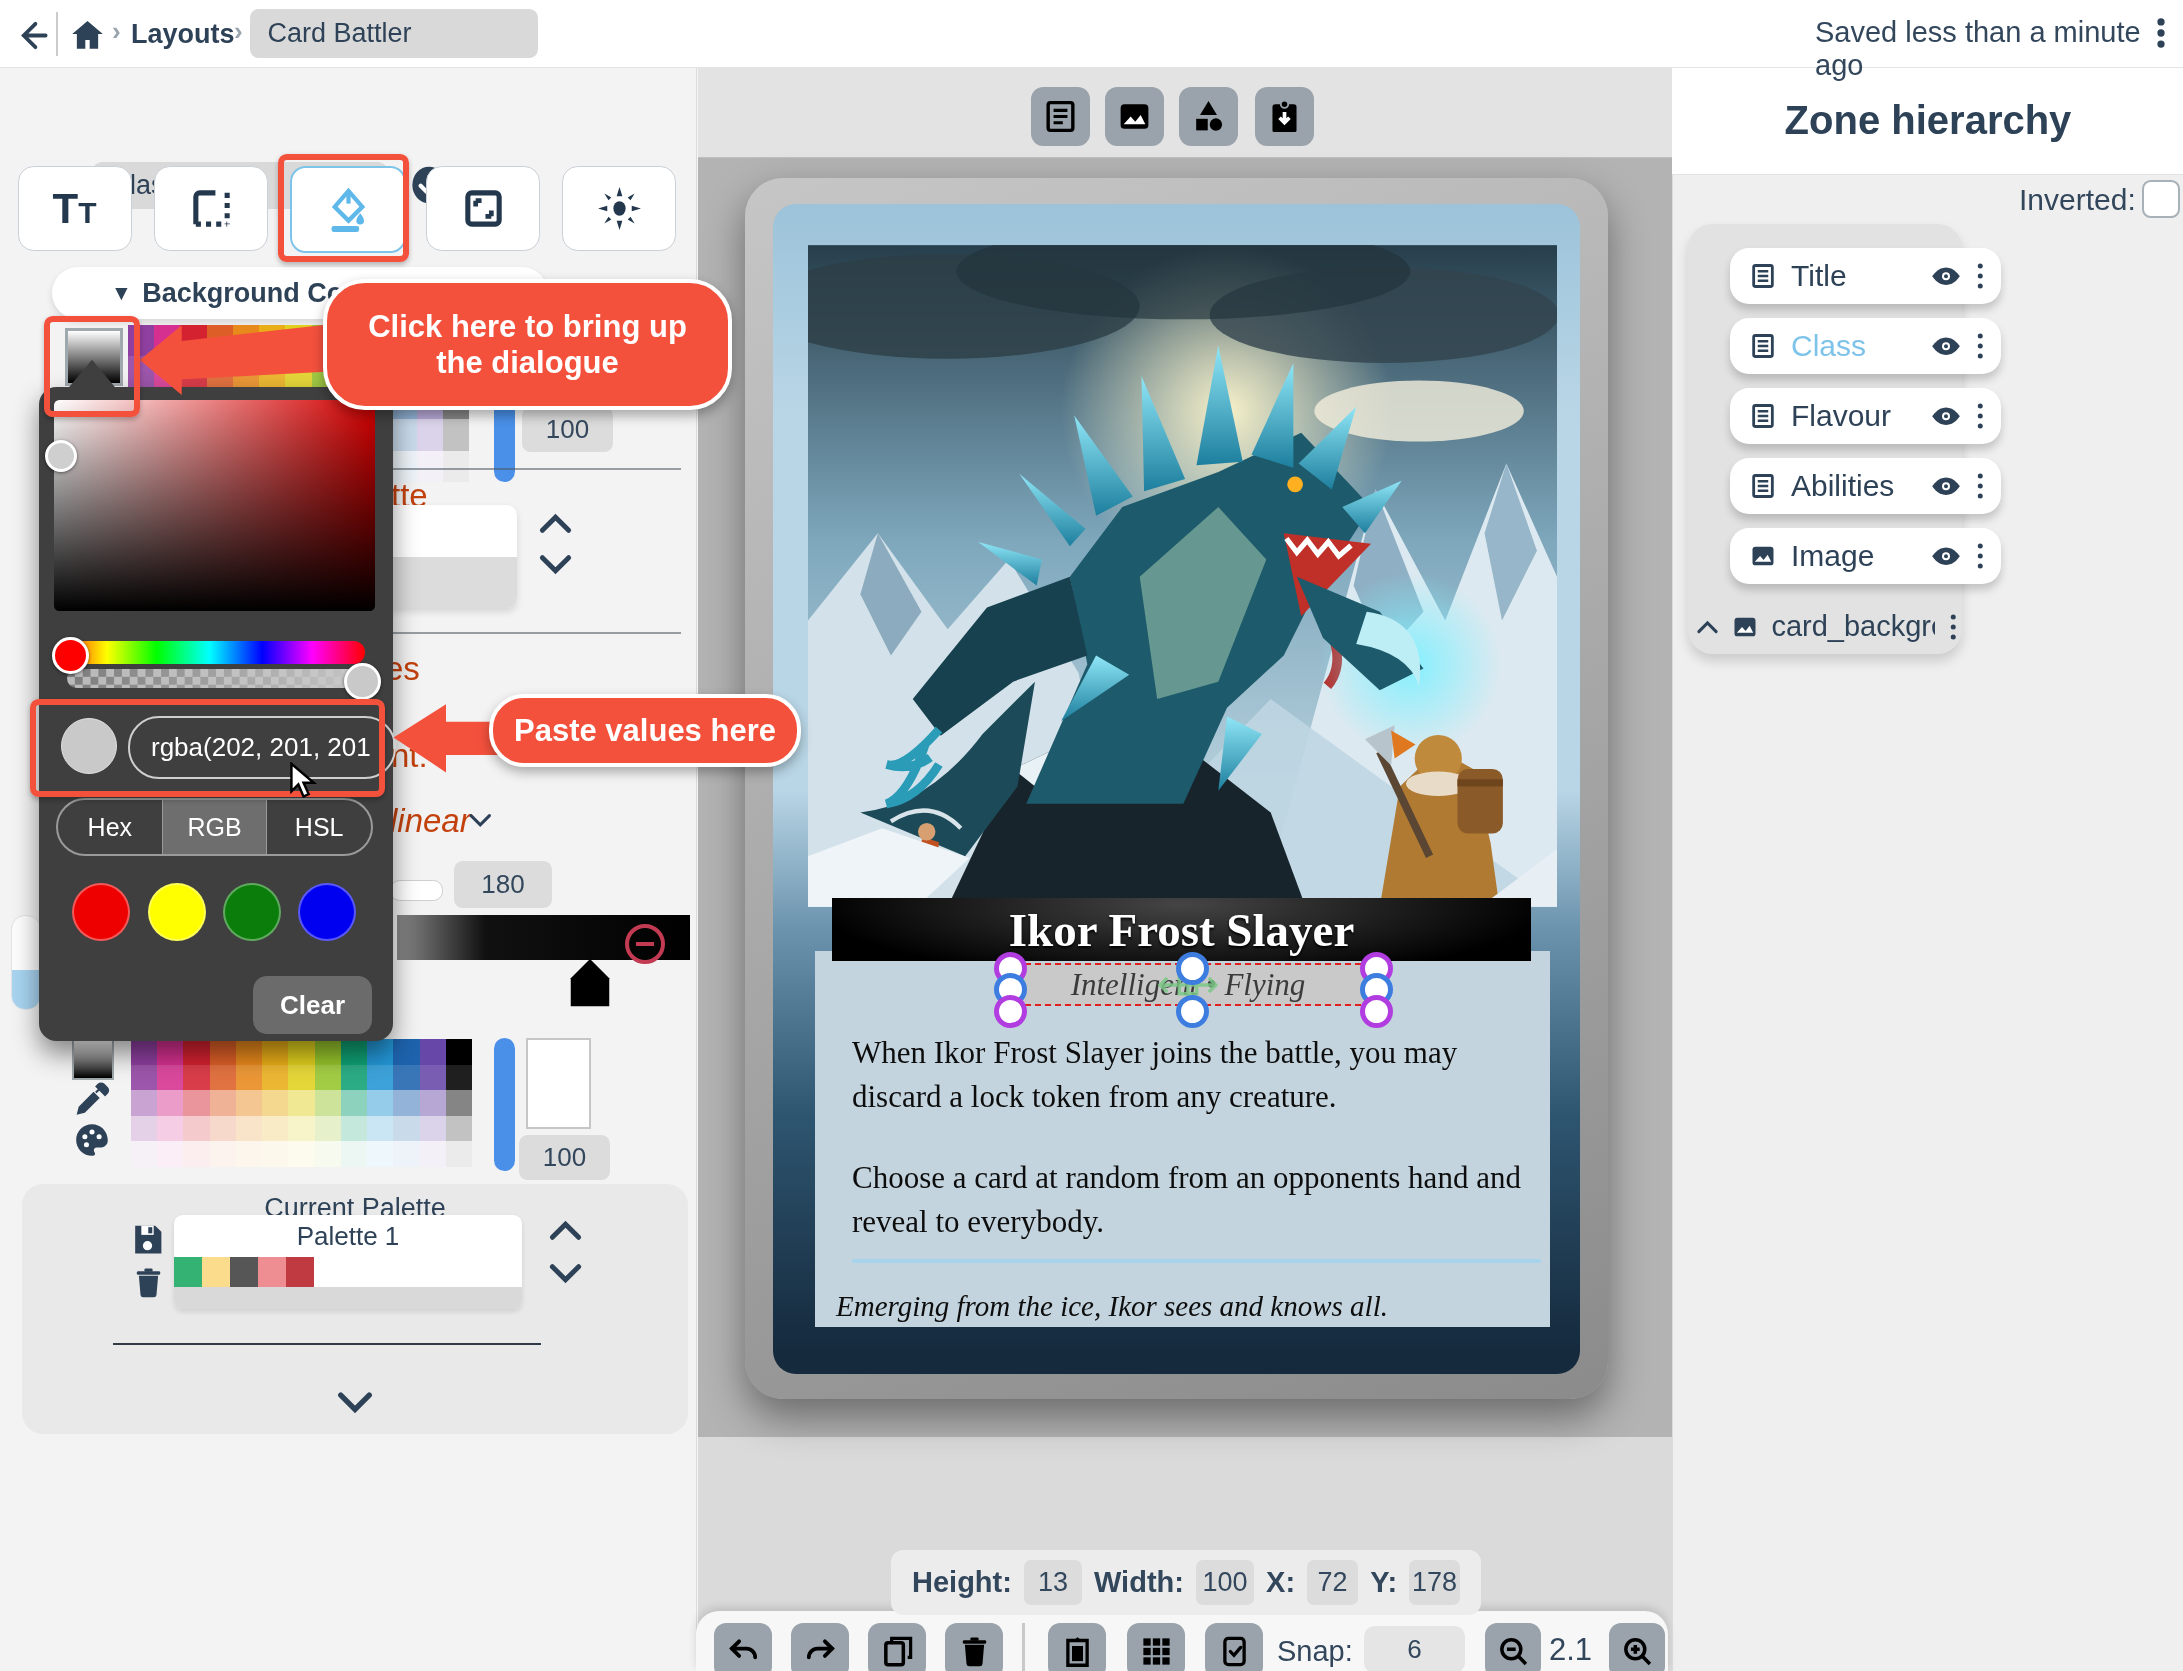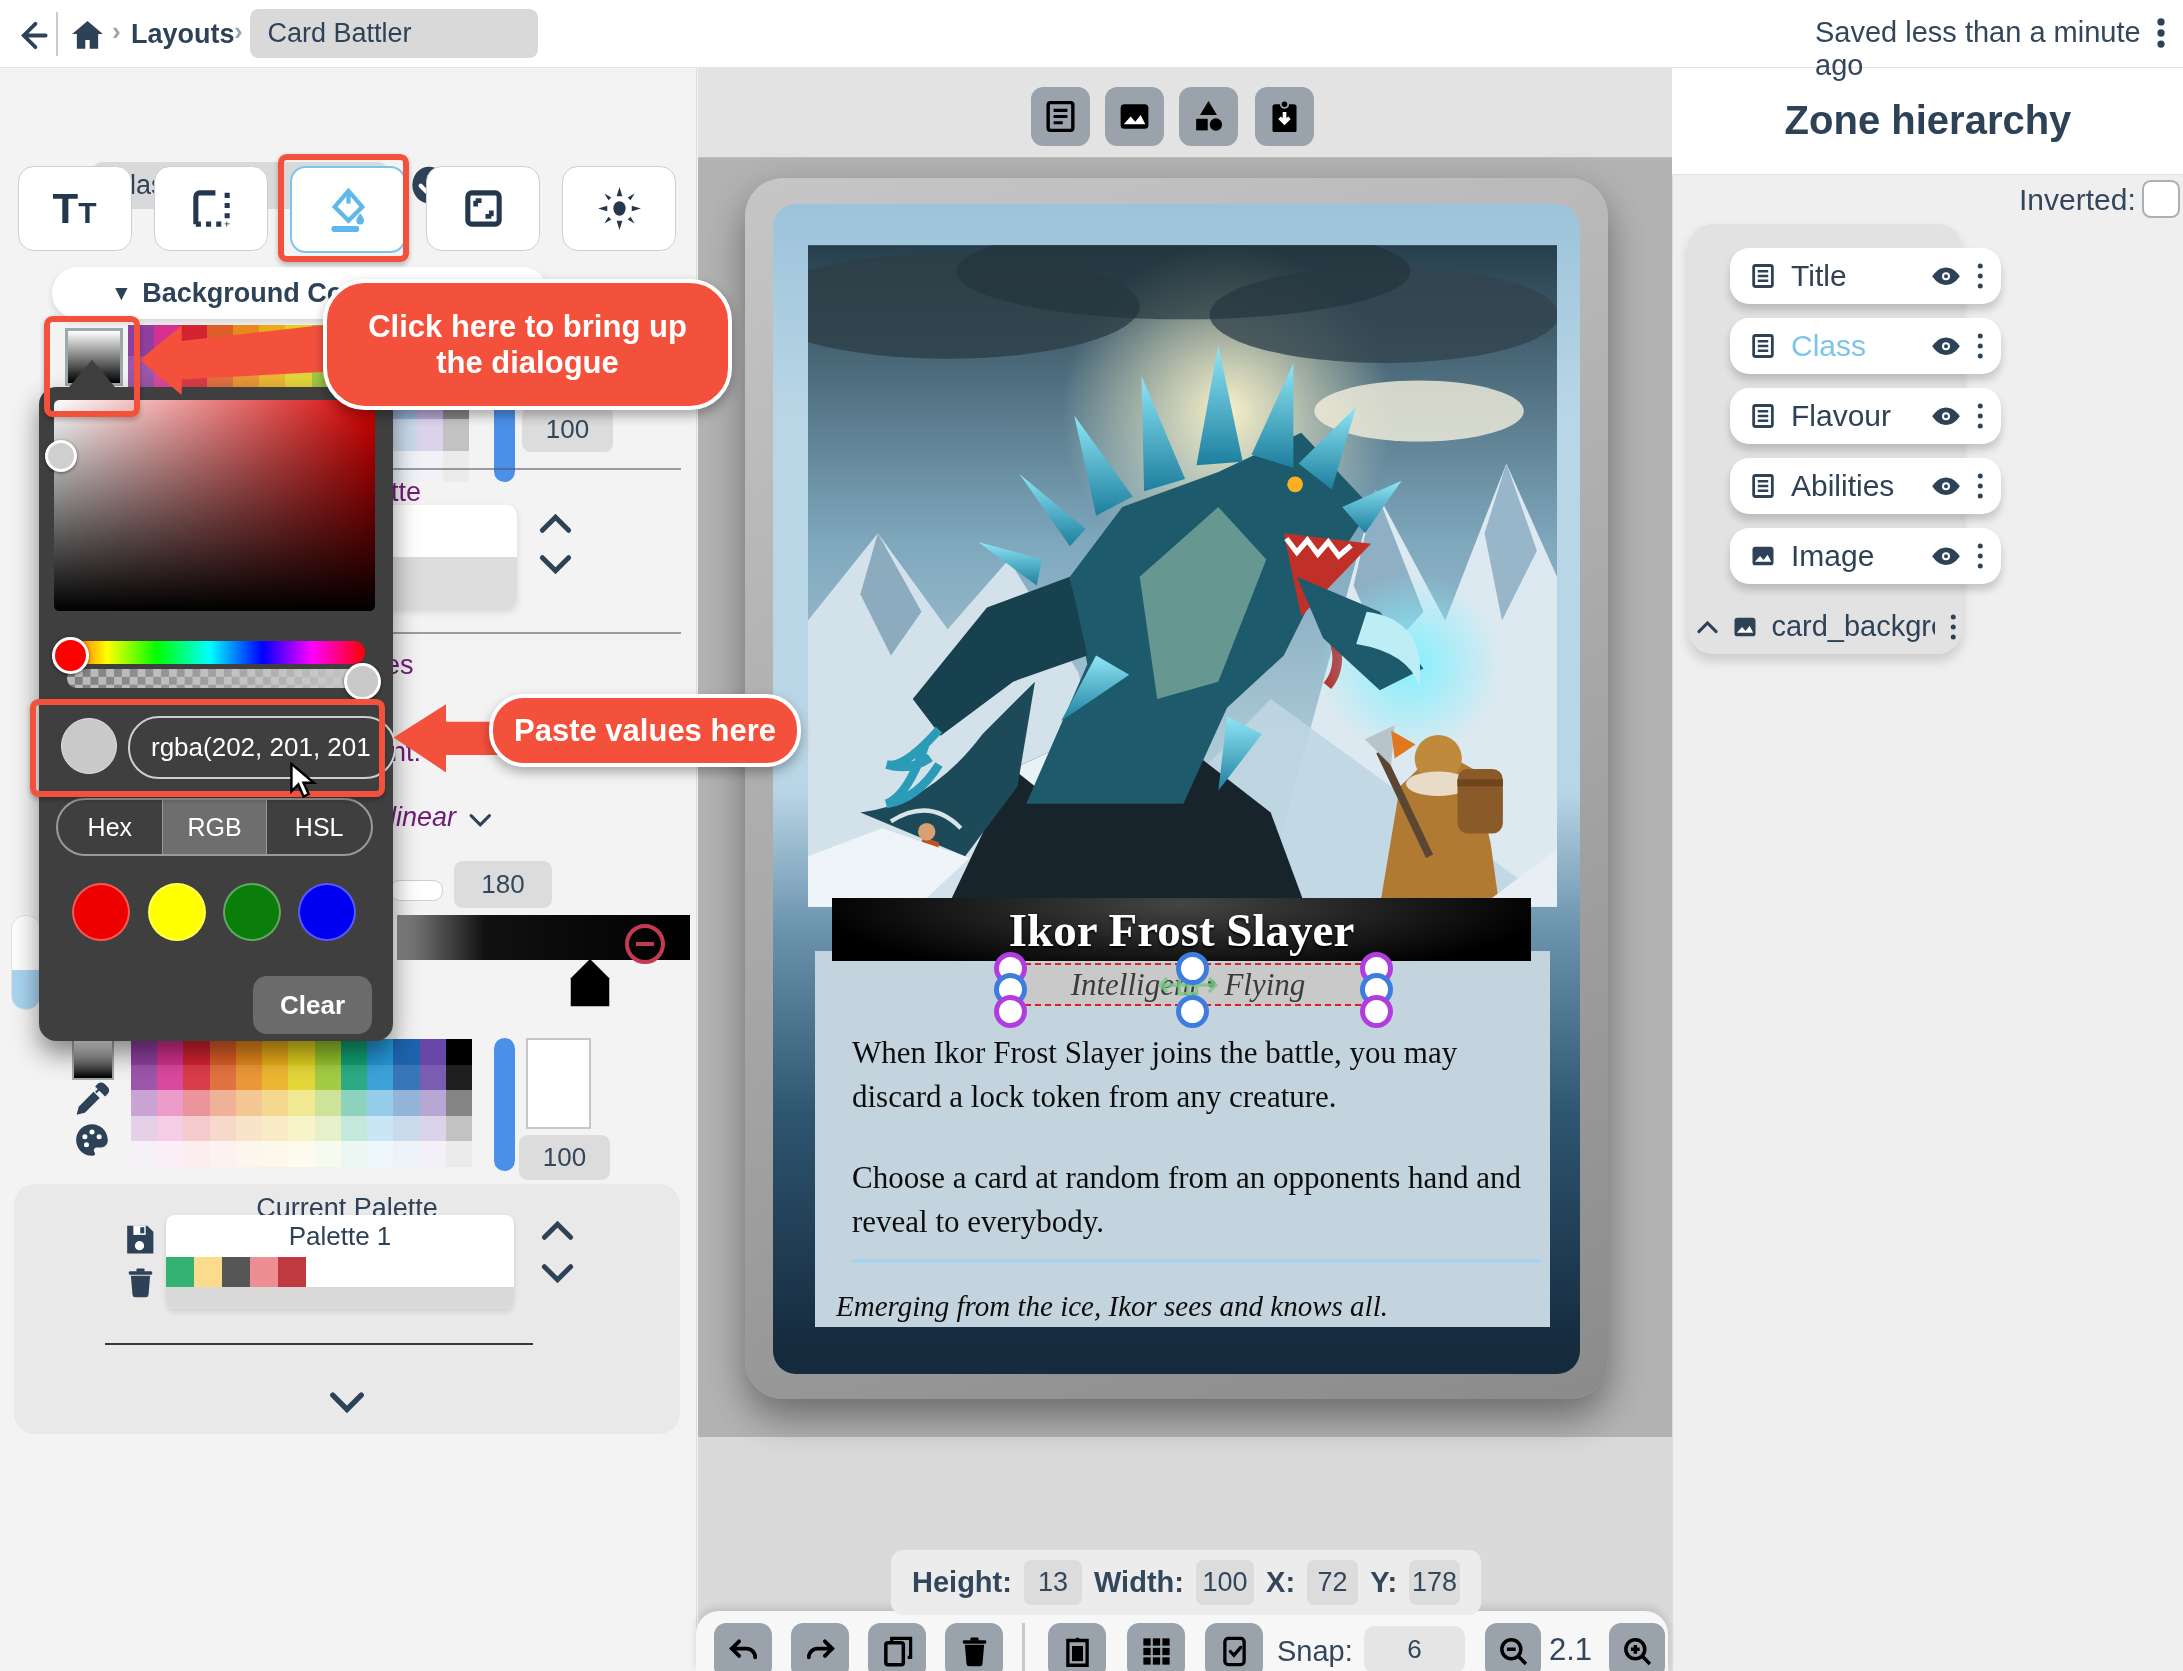--- a/index.html
+++ b/index.html
@@ -16,21 +16,21 @@
   #leftpanel{left:0;top:67px;width:696px;height:1604px;background:#f3f3f4;border-right:1.7px solid #dcdcdc;}
   .toolbtn{background:#fff;border:1.7px solid #c9d0d8;border-radius:15.7px;display:flex;align-items:center;justify-content:center;}
   .sectionpill{background:#fff;border-radius:28px;box-shadow:0 3.5px 7px rgba(0,0,0,.12);display:flex;align-items:center;font-weight:700;font-size:27px;color:#2e4257;}
   .grayinput{background:#dcdcdc;border-radius:8.7px;color:#33475c;font-size:26px;display:flex;align-items:center;justify-content:center;}
   .gridsw{display:grid;grid-template-columns:repeat(13,1fr);}
   .gridsw div{width:100%;height:100%;}
   .gradsw{background:linear-gradient(180deg,#ffffff,#000000);border:3.5px solid #9fa8ad;}
   .blueslider{background:#4a90e8;border-radius:10.5px;}
   .whitesw{background:#fff;border:2.6px solid #c6c6c6;}
   .thindiv{background:#4a5560;opacity:.55;height:1.7px;}
-  .frag{color:#701a75;font-size:27px;text-align:right;}
+  .frag{color:#c2410c;font-size:33px;text-align:right;}
   
   #dialog{left:39px;top:387px;width:354px;height:654px;background:#3f3f3f;border-radius:17.5px;
           box-shadow:0 12.2px 26px rgba(0,0,0,.45);z-index:30;}
   #satarea{left:54px;top:400px;width:321px;height:211px;border-radius:5.2px;z-index:31;
      background:linear-gradient(to top,#000,rgba(0,0,0,0)),linear-gradient(to left,#d40000,#fff);}
   .handle{border:3.5px solid #fff;border-radius:50%;box-shadow:0 0.9px 3.5px rgba(0,0,0,.5);}
   #hue{left:54px;top:641px;width:311px;height:23px;border-radius:11.4px;z-index:31;
      background:linear-gradient(90deg,#f00,#ff0 17%,#0f0 33%,#0ff 50%,#00f 67%,#f0f 83%,#f00);}
   #alpha{left:67px;top:669px;width:307px;height:19px;border-radius:9.6px;z-index:31;
      background:linear-gradient(90deg,rgba(202,201,201,0),rgba(202,201,201,1)),
@@ -383,21 +383,21 @@
     <div style="background: color-mix(in srgb, rgb(233, 173, 23) 8%, white);"></div>
     <div style="background: color-mix(in srgb, rgb(224, 208, 30) 8%, white);"></div>
     <div style="background: color-mix(in srgb, rgb(151, 197, 44) 8%, white);"></div>
     <div style="background: color-mix(in srgb, rgb(15, 161, 115) 8%, white);"></div>
     <div style="background: color-mix(in srgb, rgb(35, 149, 212) 8%, white);"></div>
     <div style="background: color-mix(in srgb, rgb(30, 99, 173) 8%, white);"></div>
     <div style="background: color-mix(in srgb, rgb(103, 71, 168) 8%, white);"></div>
     <div style="background: color-mix(in srgb, rgb(0, 0, 0) 8%, white);"></div>
   </div>
 
-<div class="abs" style="left:14px;top:1184px;width:666px;height:250px;background:#e9e9e9;border-radius:21px;">
+<div class="abs" style="left:22px;top:1184px;width:666px;height:250px;background:#e9e9e9;border-radius:21px;">
   <div style="text-align:center;margin-top:8.7px;font-size:27px;color:#2e4257;">Current Palette</div>
   <div class="abs" style="left:107px;top:37px;">
     <svg width="37" height="37" viewBox="0 0 24 24">
         <path d="M4 3h13l4 4v14H4z" fill="#2e4257"></path>
         <rect x="8" y="3" width="8" height="6" fill="#fff"></rect>
         <rect x="12.5" y="4" width="2.6" height="4" fill="#2e4257"></rect>
         <circle cx="12" cy="16" r="3" fill="#fff"></circle>
       </svg>
   </div>
   <div class="abs" style="left:110px;top:80px;">

